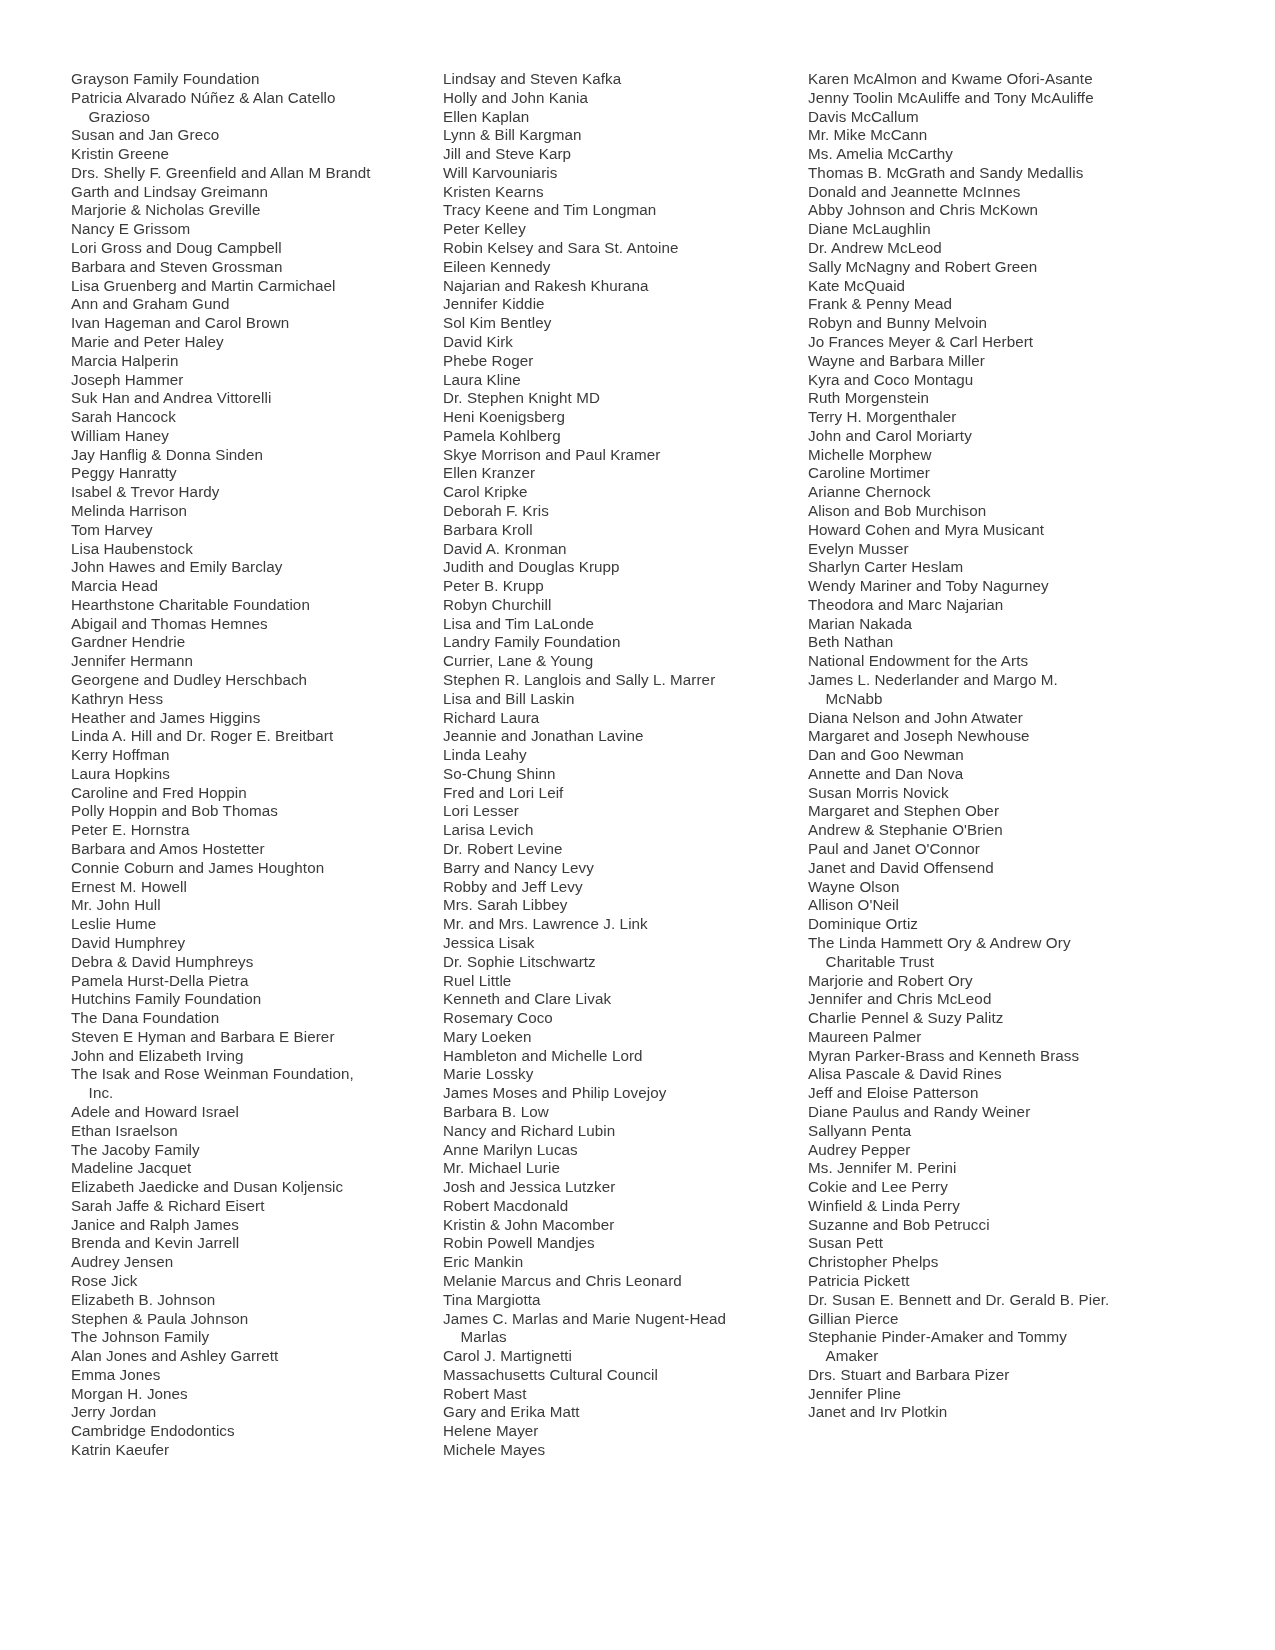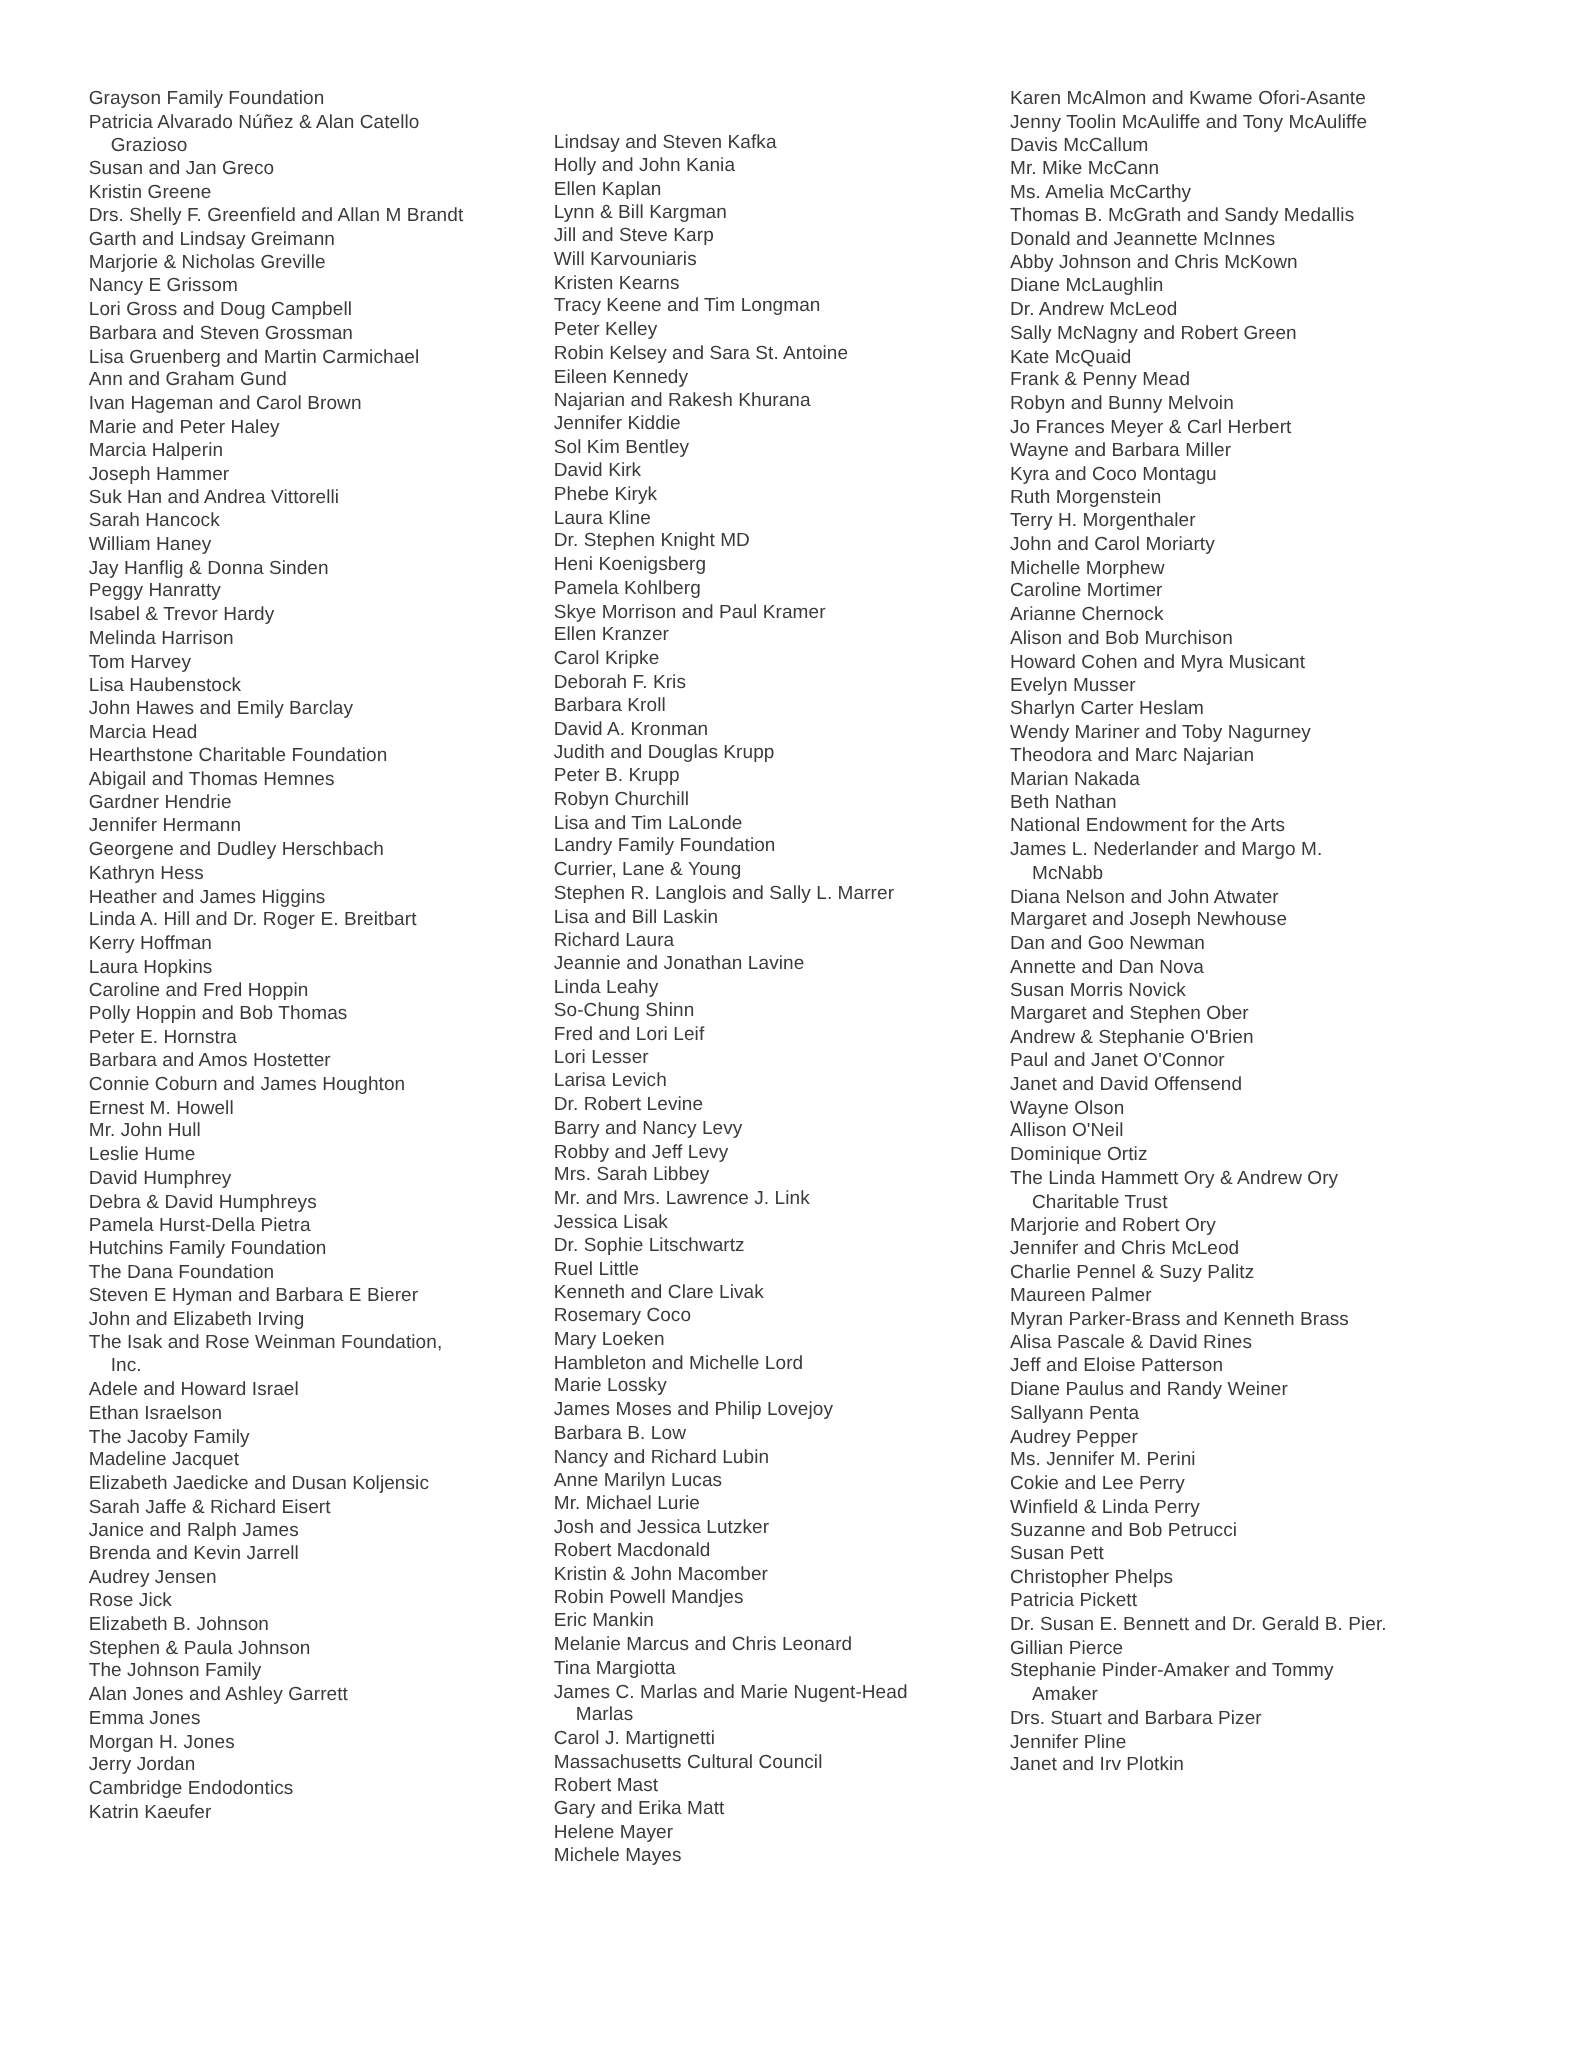--- a/index.html
+++ b/index.html
@@ -26,21 +26,21 @@
     display: flex;
     flex-direction: row;
     align-items: flex-start;
     gap: 0;
   }
   .col {
     width: 366px;
     margin-right: 0;
   }
   .col-1 { width: 372px; }
-  .col-2 { width: 365px; margin-top: 35px; }
+  .col-2 { width: 365px; }
   .col-3 { width: 380px; }
 
   ul.donor-list {
     list-style: none;
     margin: 0;
     padding: 0;
   }
   ul.donor-list li {
     font-size: 15.2px;
     line-height: 18.78px;
@@ -149,21 +149,21 @@
           <li>Will Karvouniaris</li>
           <li>Kristen Kearns</li>
           <li>Tracy Keene and Tim Longman</li>
           <li>Peter Kelley</li>
           <li>Robin Kelsey and Sara St. Antoine</li>
           <li>Eileen Kennedy</li>
           <li>Najarian and Rakesh Khurana</li>
           <li>Jennifer Kiddie</li>
           <li>Sol Kim Bentley</li>
           <li>David Kirk</li>
-          <li>Phebe Kiryk</li>
+          <li>Phebe Roger</li>
           <li>Laura Kline</li>
           <li>Dr. Stephen Knight MD</li>
           <li>Heni Koenigsberg</li>
           <li>Pamela Kohlberg</li>
           <li>Skye Morrison and Paul Kramer</li>
           <li>Ellen Kranzer</li>
           <li>Carol Kripke</li>
           <li>Deborah F. Kris</li>
           <li>Barbara Kroll</li>
           <li>David A. Kronman</li>

